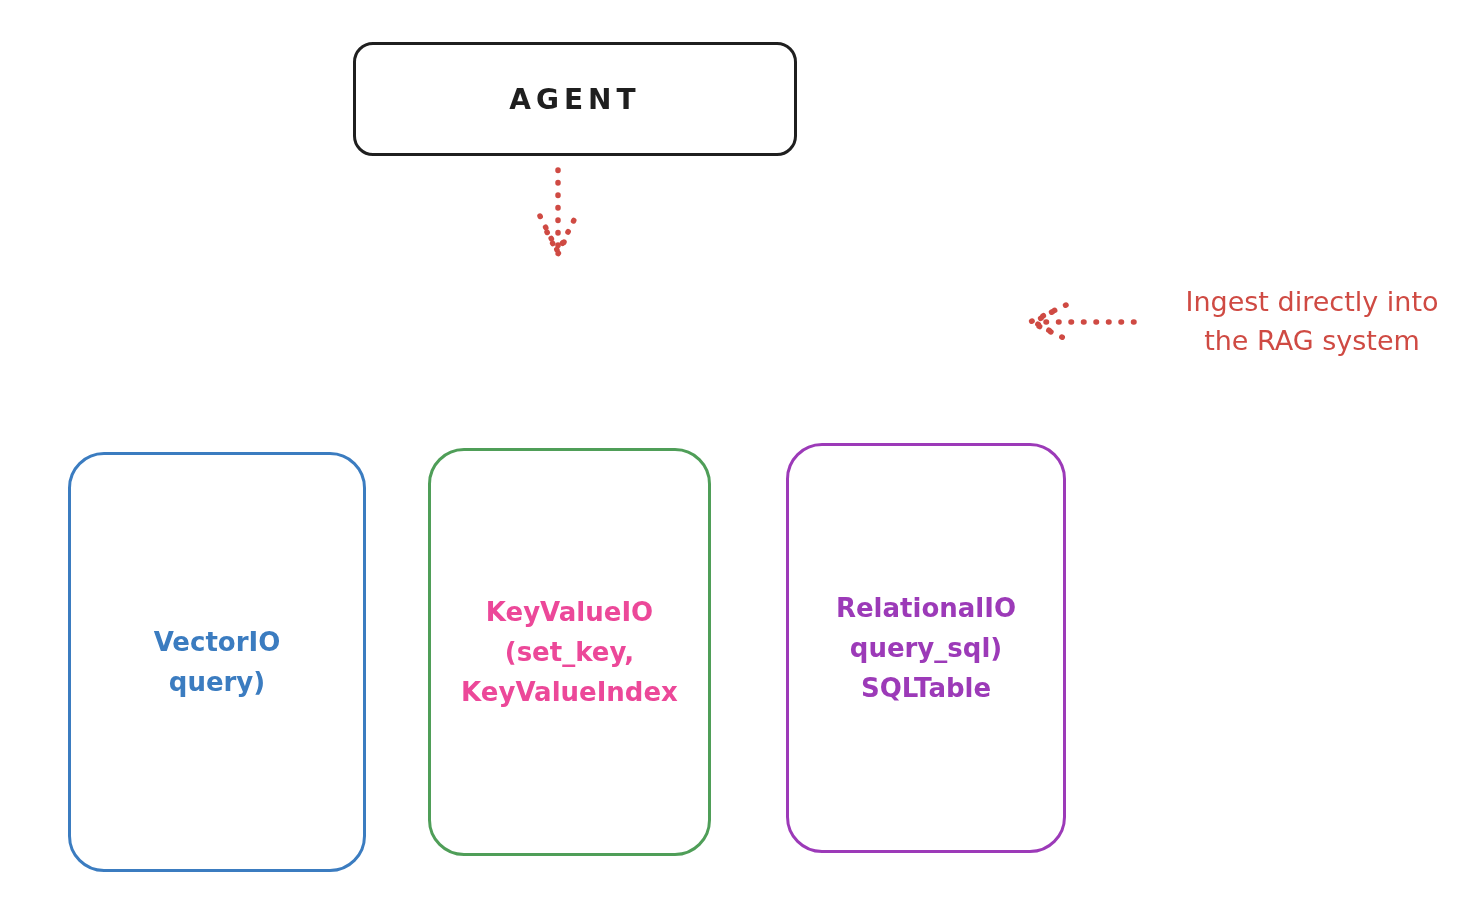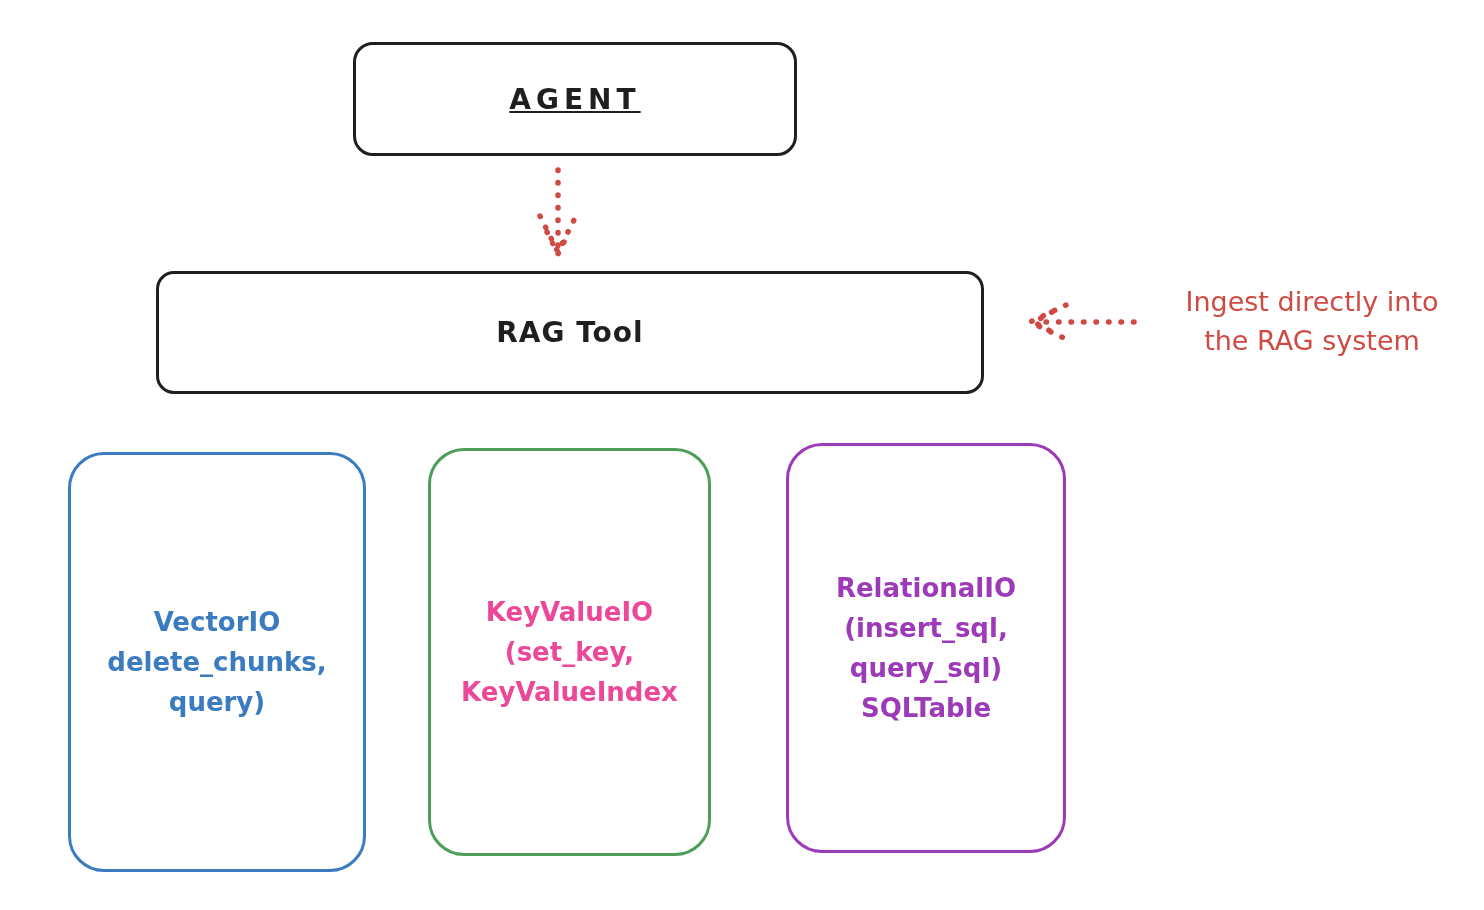--- a/index.html
+++ b/index.html
@@ -24,21 +24,20 @@
     justify-content: center;
   }
   .node-black {
     border: 3px solid #1f1f1f;
     color: #1f1f1f;
   }
   .agent-node {
     left: 353px; top: 42px;
     width: 444px; height: 114px;
     border-radius: 20px;
-    text-decoration: underline;
   }
   .agent-label {
     font-size: 28px;
     font-weight: bold;
     letter-spacing: 5px;
   }
   .rag-node {
     left: 156px; top: 271px;
     width: 828px; height: 123px;
     border-radius: 18px;
@@ -90,23 +89,20 @@
 </style>
 </head>
 <body>
 
 <div class="canvas">
 
   <div class="node node-black agent-node">
     <span class="agent-label">AGENT</span>
   </div>
 
-  <div class="node node-black rag-node">
-    <span class="rag-label">RAG Tool</span>
-  </div>
 
   <svg class="arrow-layer" width="1484" height="910" viewBox="0 0 1484 910">
 
     <g stroke="#cf4a43" stroke-width="5.5" fill="none" stroke-linecap="round" stroke-linejoin="round" stroke-dasharray="0.5 12">
       <path d="M558 170 L558 250"></path>
       <path d="M540 216 L558 252 L576 216"></path>
       <path d="M547 232 L558 254 L569 232"></path>
     </g>
 
     <g stroke="#cf4a43" stroke-width="5.5" fill="none" stroke-linecap="round" stroke-linejoin="round" stroke-dasharray="0.5 12">
@@ -116,30 +112,28 @@
     </g>
   </svg>
 
   <div class="annotation">
     <span class="ann-line">Ingest directly into</span>
     <span class="ann-line">the RAG system</span>
   </div>
 
   <div class="node io-node node-blue">
     <span class="io-line">VectorIO</span>
-    <span class="io-line">delete_chunks,</span>
     <span class="io-line">query)</span>
   </div>
 
   <div class="node io-node node-green">
     <span class="io-line">KeyValueIO</span>
     <span class="io-line">(set_key,</span>
     <span class="io-line io-footer">KeyValueIndex</span>
   </div>
 
   <div class="node io-node node-purple">
     <span class="io-line">RelationalIO</span>
-    <span class="io-line">(insert_sql,</span>
     <span class="io-line">query_sql)</span>
     <span class="io-line io-footer">SQLTable</span>
   </div>
 
 </div>
 
 </body></html>

